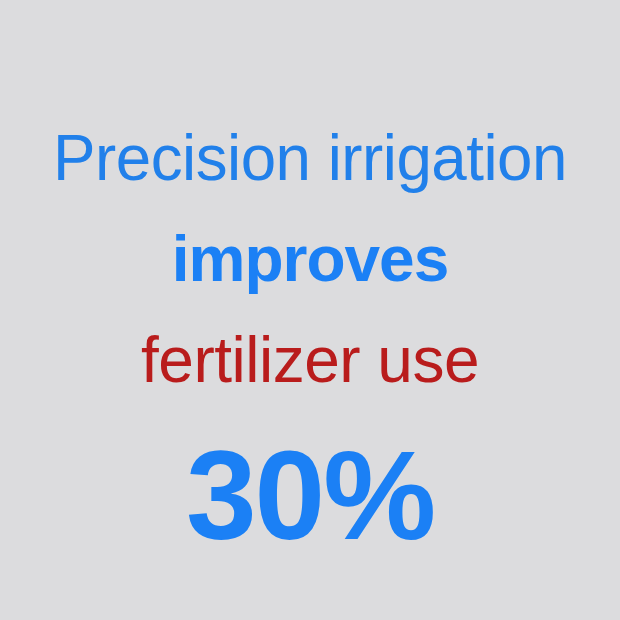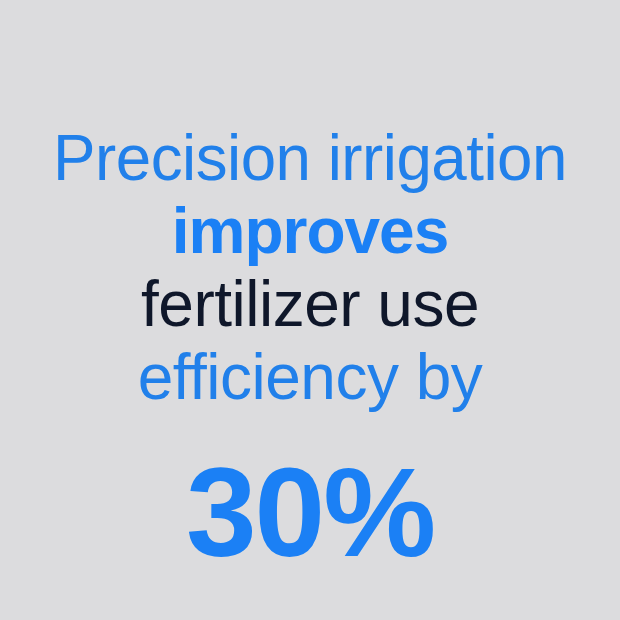--- a/index.html
+++ b/index.html
@@ -34,20 +34,21 @@
     display: block;
   }
 
   .line {
     display: block;
     width: 100%;
     text-align: center;
     color: #1b80f5;
     white-space: nowrap;
     letter-spacing: -0.5px;
+    margin-top: 28px;
   }
 
   
   .line-1 {
     font-size: 64px;
     line-height: 73px;
     font-weight: 400;
     font-stretch: condensed;
     transform: scaleX(0.995);
     margin-top: 122px;
@@ -63,21 +64,21 @@
     color: #1b80f5;
     letter-spacing: -1px;
   }
 
   
   .line-3 {
     font-size: 64px;
     line-height: 73px;
     font-weight: 400;
     font-stretch: condensed;
-    color: #0f172a;
+    color: #b91c1c;
   }
 
   
   .line-4 {
     font-size: 64px;
     line-height: 73px;
     font-weight: 400;
     font-stretch: condensed;
     color: #2180ea;
   }
@@ -99,19 +100,18 @@
 <div id="stat-card">
 
   <div class="statement">
 
     <span class="line line-1">Precision irrigation</span>
 
     <span class="line line-2">improves</span>
 
     <span class="line line-3">fertilizer use</span>
 
-    <span class="line line-4">efficiency by</span>
 
     <span class="line line-5">30%</span>
 
   </div>
 
 </div>
 
 </body></html>

